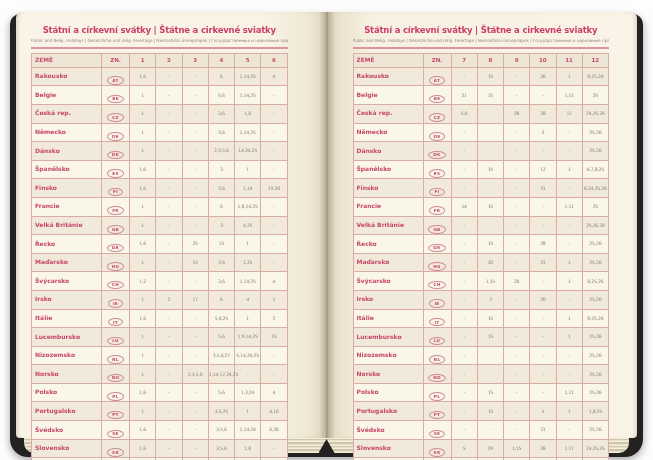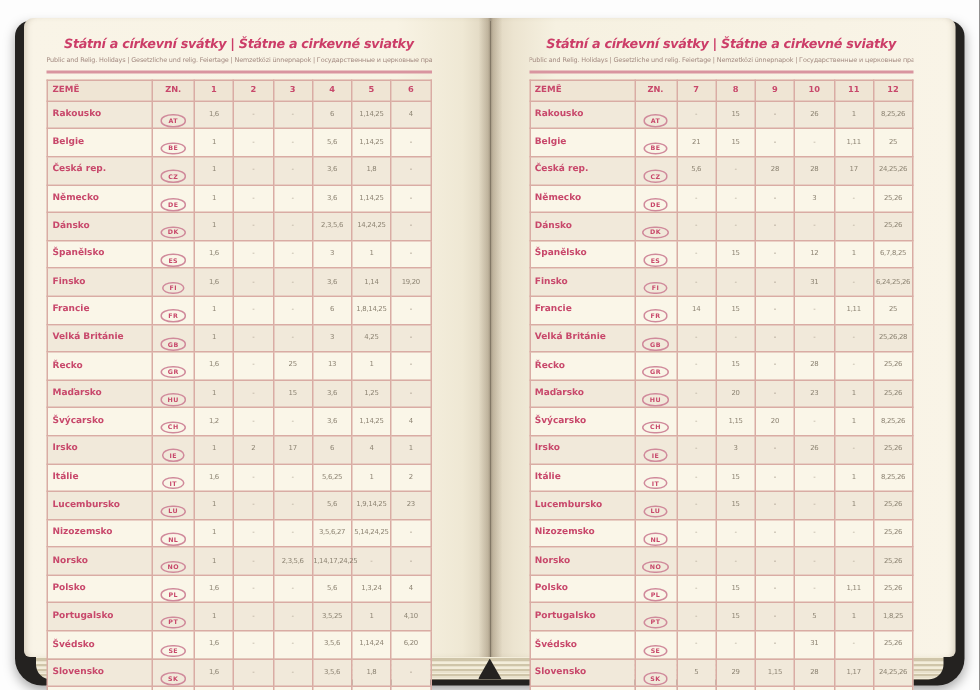--- a/index.html
+++ b/index.html
@@ -12,21 +12,21 @@
          background:repeating-linear-gradient(180deg,#f3edda 0 1px,#cfc5a9 1px 2.5px,#e8e1cc 2.5px 3.5px);}
   .notch{position:absolute;left:50%;bottom:7px;transform:translateX(-50%);width:16px;height:14px;background:#242220;clip-path:polygon(0 100%,50% 0,100% 100%);}
   
   .spread{position:absolute;left:16px;right:16px;top:12px;bottom:22px;display:flex;}
   .page{box-sizing:border-box;width:50%;padding-top:13px;position:relative;}
   .page.left{background:linear-gradient(90deg,#f9f4e7 0%,#f8f3e4 80%,#efe8d4 94%,#ddd3bd 100%);border-radius:6px 0 0 4px;box-shadow:inset 3px 0 4px -2px rgba(110,90,60,.28);padding-left:15px;padding-right:39px;}
   .page.right{background:linear-gradient(90deg,#ddd3bd 0%,#ece4d0 5%,#f6f1e1 14%,#f9f4e7 100%);border-radius:0 6px 4px 0;box-shadow:inset -3px 0 4px -2px rgba(110,90,60,.28);padding-left:26px;padding-right:28px;}
   .gutter{position:absolute;left:50%;top:12px;bottom:22px;width:16px;transform:translateX(-50%);
           background:linear-gradient(90deg,rgba(80,60,35,0) 0%,rgba(80,60,35,.22) 40%,rgba(55,40,22,.38) 50%,rgba(80,60,35,.22) 60%,rgba(80,60,35,0) 100%);pointer-events:none;}
   
-  .title{margin:0;text-align:center;color:#cc3d68;font-size:8.5px;font-weight:bold;letter-spacing:-0.2px;white-space:nowrap;font-style:italic;}
+  .title{margin:0;text-align:center;color:#cc3d68;font-size:8.5px;font-weight:bold;letter-spacing:-0.2px;white-space:nowrap;}
   .subtitle-wrap{overflow:hidden;margin-top:3px;}
   .subtitle{text-align:center;color:#a38a80;font-size:4.3px;letter-spacing:-0.1px;white-space:nowrap;}
   .rule{height:1.8px;background:#d995a0;margin:4px 0 4px 0;}
   table{width:100%;border-collapse:collapse;table-layout:fixed;}
   col.c-country{width:70px;} col.c-zn{width:28px;}
   th,td{border:1px solid #d9aca4;height:13.5px;padding:0;line-height:1.1;}
   thead th{height:13px;background:#efe5d4;color:#c8486b;font-size:5.5px;font-weight:bold;text-align:center;}
   thead th.h-country{text-align:left;padding-left:3px;font-size:5.8px;}
   tbody tr:nth-child(odd) td{background:#f1e9da;}
   tbody tr:nth-child(even) td{background:#faf6e8;}

